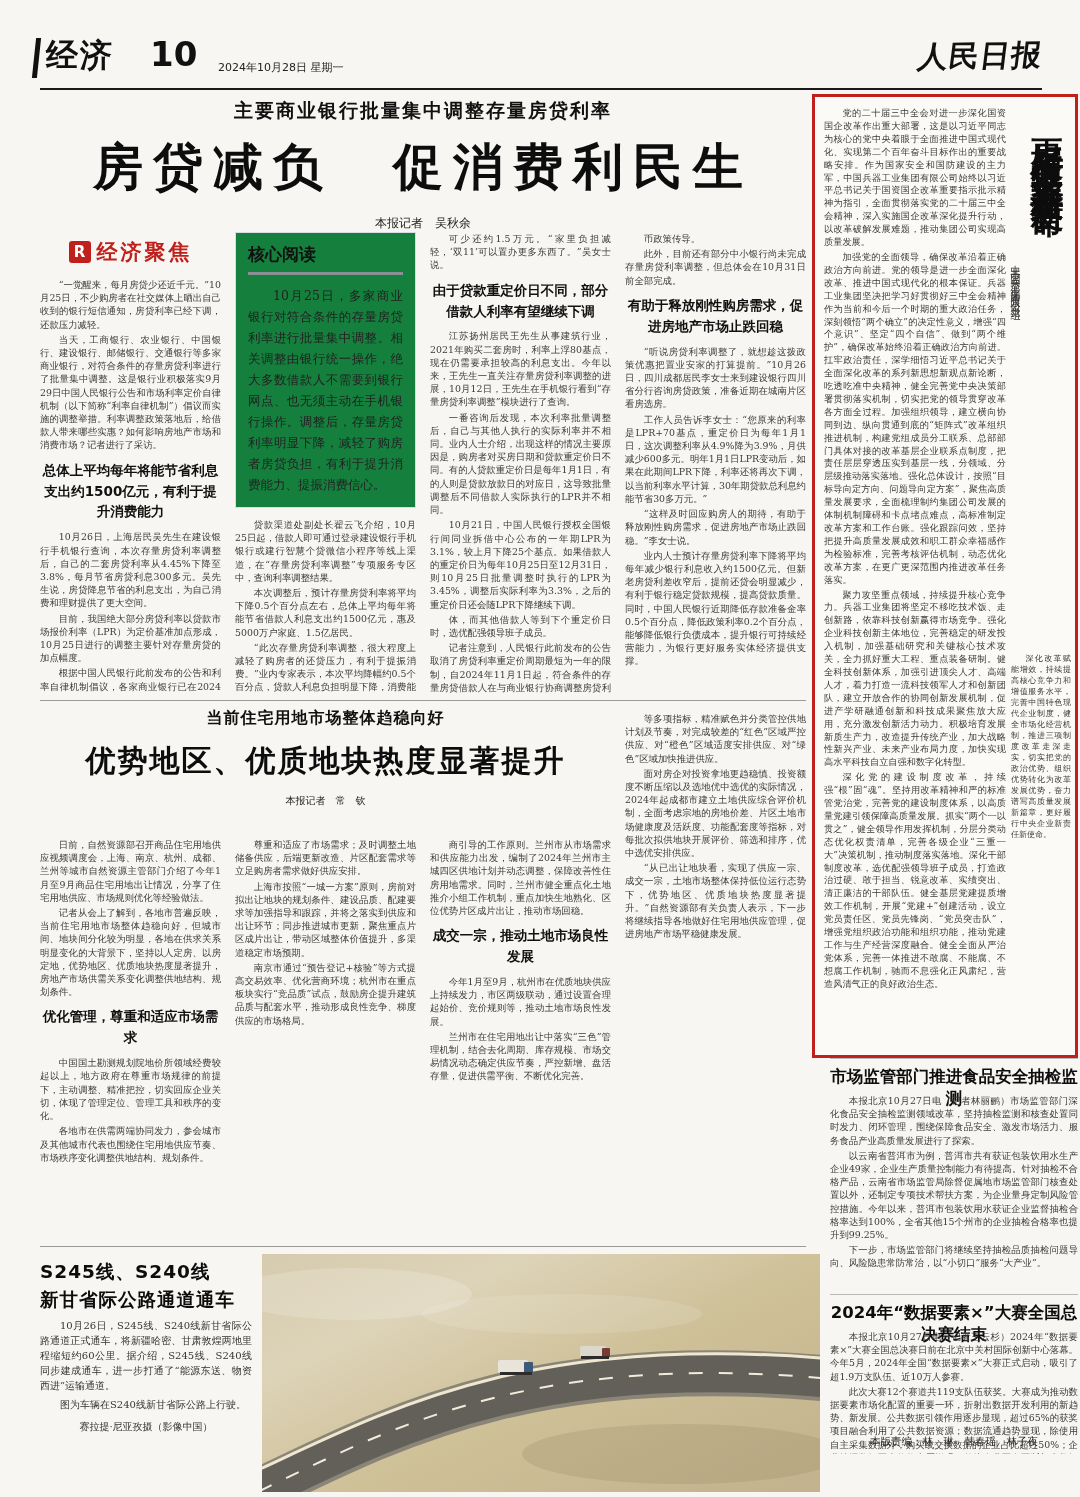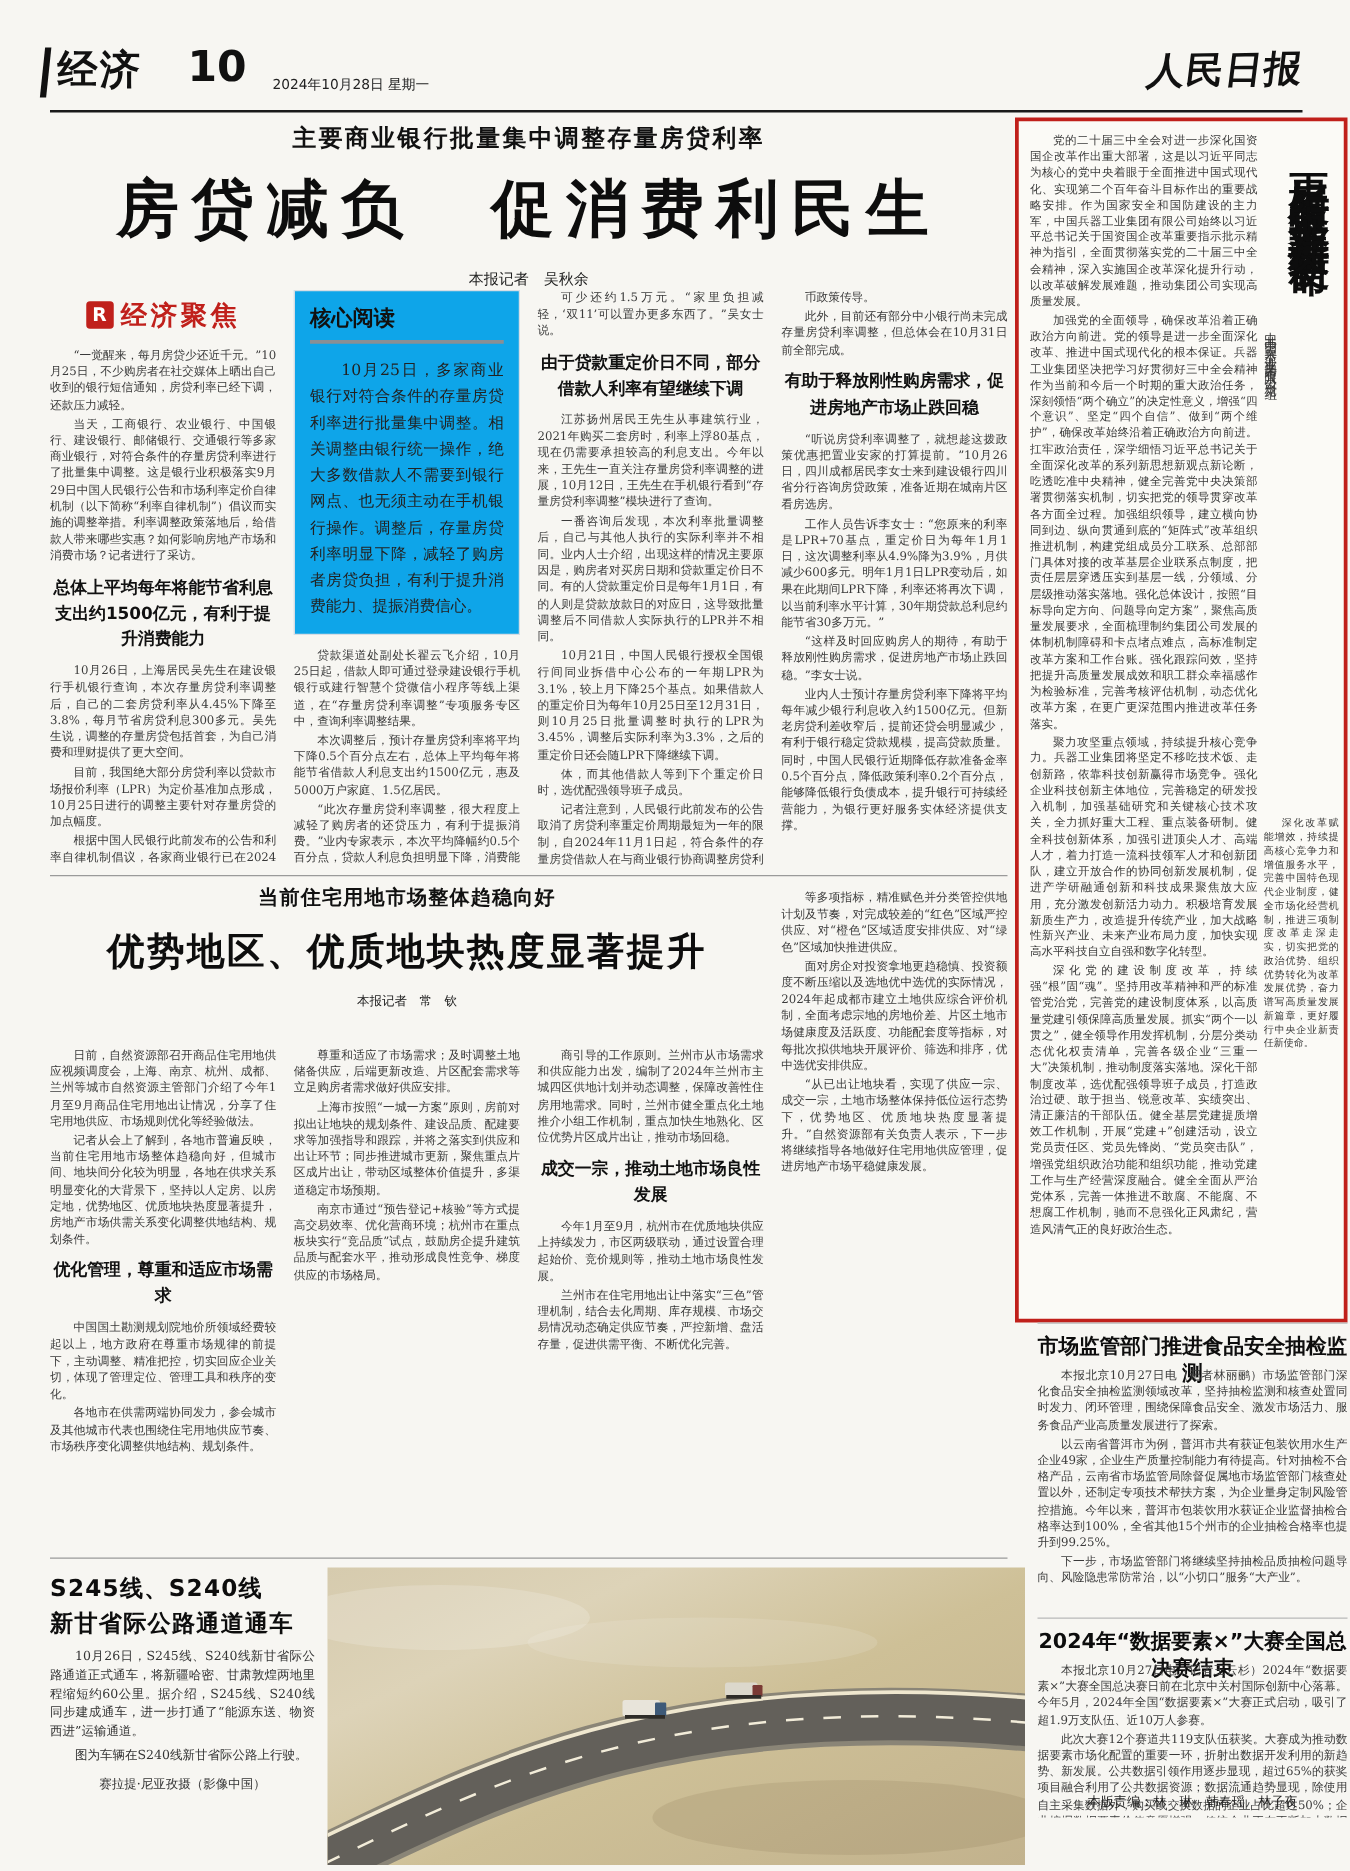--- a/index.html
+++ b/index.html
@@ -21,21 +21,21 @@
   .top-head{position:absolute;left:40px;top:98px;width:766px;text-align:center;}
   .kicker{font-family:"DejaVu Sans",sans-serif;font-weight:800;font-size:19px;color:#111;letter-spacing:2px;}
   .main-headline{margin-top:10px;font-family:"DejaVu Sans",sans-serif;font-weight:900;font-size:50px;letter-spacing:10px;color:#0d0d0d;}
   .byline{margin-top:14px;font-size:12px;color:#222;}
   .top-cols{position:absolute;left:40px;top:232px;width:766px;height:462px;display:flex;gap:14px;}
   .ncol{flex:1;overflow:hidden;}
   .focus-badge{display:flex;align-items:center;justify-content:center;gap:6px;margin:6px 0 12px 0;}
   .focus-logo{width:22px;height:22px;background:#c0201b;color:#fff;border-radius:3px;display:flex;align-items:center;justify-content:center;
         font-family:"DejaVu Sans",sans-serif;font-weight:900;font-size:15px;}
   .focus-label{font-family:"DejaVu Sans",sans-serif;font-weight:900;font-size:21px;color:#c0201b;letter-spacing:3px;}
-  .core-box{background:#0ea5e9;border:1px solid #d7dde4;padding:10px 12px 12px 12px;margin-bottom:10px;}
+  .core-box{background:#15803d;border:1px solid #d7dde4;padding:10px 12px 12px 12px;margin-bottom:10px;}
   .core-title{font-family:"DejaVu Sans",sans-serif;font-weight:800;font-size:17px;color:#111;padding-bottom:6px;border-bottom:3px solid #8a8f94;margin-bottom:10px;}
   .core-text{font-size:12.5px;line-height:21px;text-align:justify;text-indent:2em;color:#222;}
   .rule-mid{position:absolute;left:40px;top:700px;width:766px;height:1px;background:#9a9a9a;}
   
   .land-head{position:absolute;left:40px;top:708px;width:571px;text-align:center;}
   .land-kicker{font-family:"DejaVu Sans",sans-serif;font-weight:700;font-size:16px;color:#111;letter-spacing:1px;}
   .land-headline{margin-top:12px;font-family:"DejaVu Sans",sans-serif;font-weight:900;font-size:30px;letter-spacing:2px;color:#0d0d0d;}
   .land-byline{margin-top:12px;font-size:10px;color:#222;}
   .land-col4{position:absolute;left:625px;top:712px;width:181px;height:528px;overflow:hidden;}
   .land-cols{position:absolute;left:40px;top:838px;width:571px;height:402px;display:flex;gap:14px;}
@@ -86,21 +86,21 @@
 
   <div class="top-cols">
     <div class="ncol">
       <div class="focus-badge">
         <span class="focus-logo">R</span>
         <span class="focus-label">经济聚焦</span>
       </div>
       <p class="para">“一觉醒来，每月房贷少还近千元。”10月25日，不少购房者在社交媒体上晒出自己收到的银行短信通知，房贷利率已经下调，还款压力减轻。</p>
       <p class="para">当天，工商银行、农业银行、中国银行、建设银行、邮储银行、交通银行等多家商业银行，对符合条件的存量房贷利率进行了批量集中调整。这是银行业积极落实9月29日中国人民银行公告和市场利率定价自律机制（以下简称“利率自律机制”）倡议而实施的调整举措。利率调整政策落地后，给借款人带来哪些实惠？如何影响房地产市场和消费市场？记者进行了采访。</p>
       <div class="col-subhead">总体上平均每年将能节省利息支出约1500亿元，有利于提升消费能力</div>
-      <p class="para">10月26日，上海居民吴先生在建设银行手机银行查询，本次存量房贷利率调整后，自己的二套房贷利率从4.45%下降至3.8%，每月节省房贷利息300多元。吴先生说，调整的存量房贷包括首套，为自己消费和理财提供了更大空间。</p>
+      <p class="para">10月26日，上海居民吴先生在建设银行手机银行查询，本次存量房贷利率调整后，自己的二套房贷利率从4.45%下降至3.8%，每月节省房贷利息300多元。吴先生说，房贷降息节省的利息支出，为自己消费和理财提供了更大空间。</p>
       <p class="para">目前，我国绝大部分房贷利率以贷款市场报价利率（LPR）为定价基准加点形成，10月25日进行的调整主要针对存量房贷的加点幅度。</p>
       <p class="para">根据中国人民银行此前发布的公告和利率自律机制倡议，各家商业银行已在2024年10月31日前对符合条件的存量房贷利率开展批量调整。调整的存量房贷包括首套、二套及以上，对于加点幅度高于-30基点的存量房贷，将统一调整到不低于-30基点，调整后的加点幅度不低于下限。</p>
     </div>
     <div class="ncol">
       <div class="core-box">
         <div class="core-title">核心阅读</div>
         <div class="core-text">10月25日，多家商业银行对符合条件的存量房贷利率进行批量集中调整。相关调整由银行统一操作，绝大多数借款人不需要到银行网点、也无须主动在手机银行操作。调整后，存量房贷利率明显下降，减轻了购房者房贷负担，有利于提升消费能力、提振消费信心。</div>
       </div>
       <p class="para">贷款渠道处副处长翟云飞介绍，10月25日起，借款人即可通过登录建设银行手机银行或建行智慧个贷微信小程序等线上渠道，在“存量房贷利率调整”专项服务专区中，查询利率调整结果。</p>
       <p class="para">本次调整后，预计存量房贷利率将平均下降0.5个百分点左右，总体上平均每年将能节省借款人利息支出约1500亿元，惠及5000万户家庭、1.5亿居民。</p>

